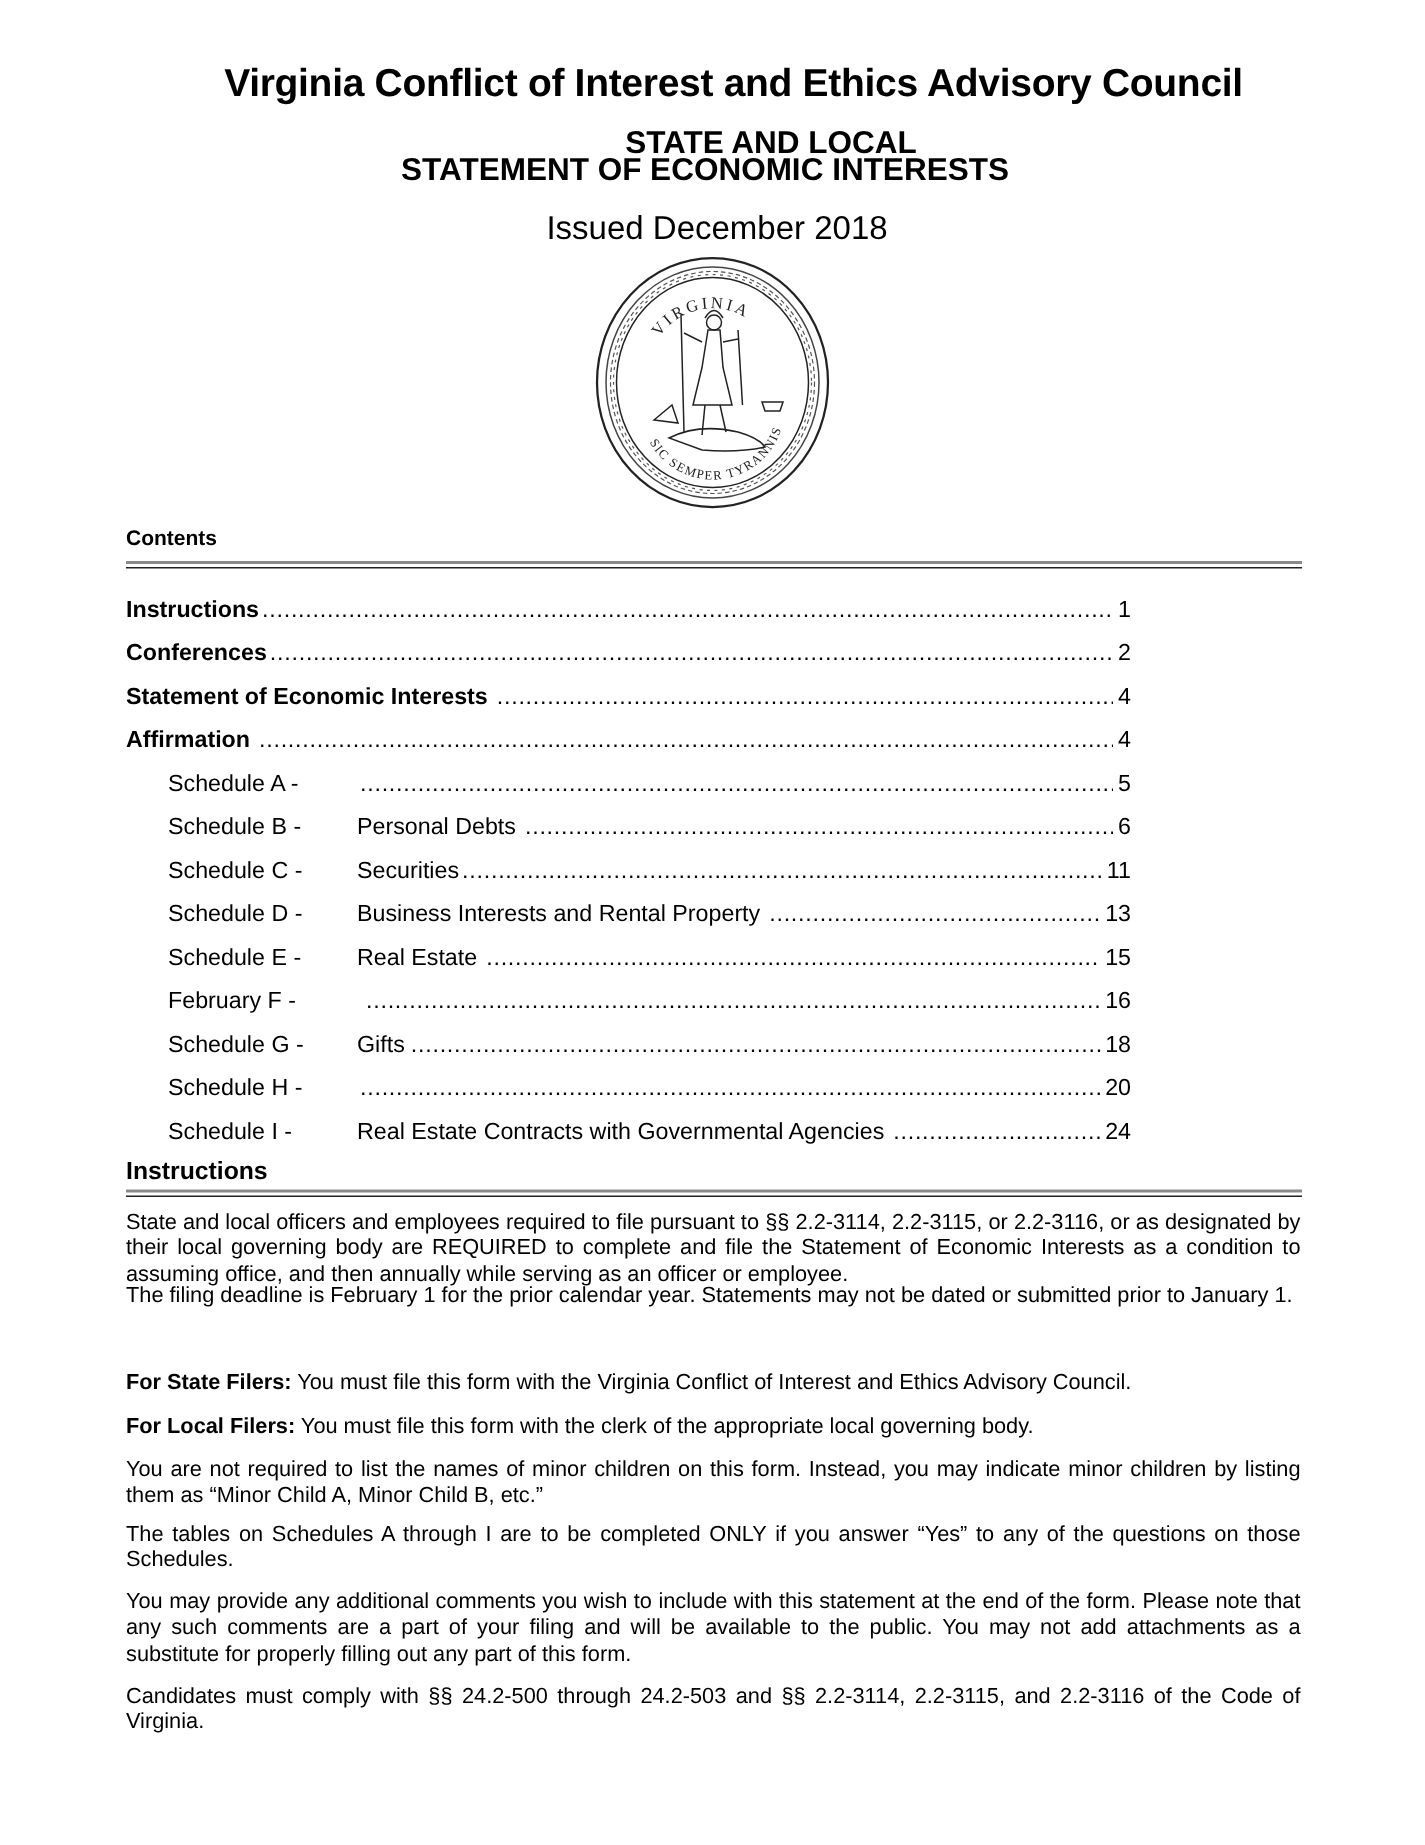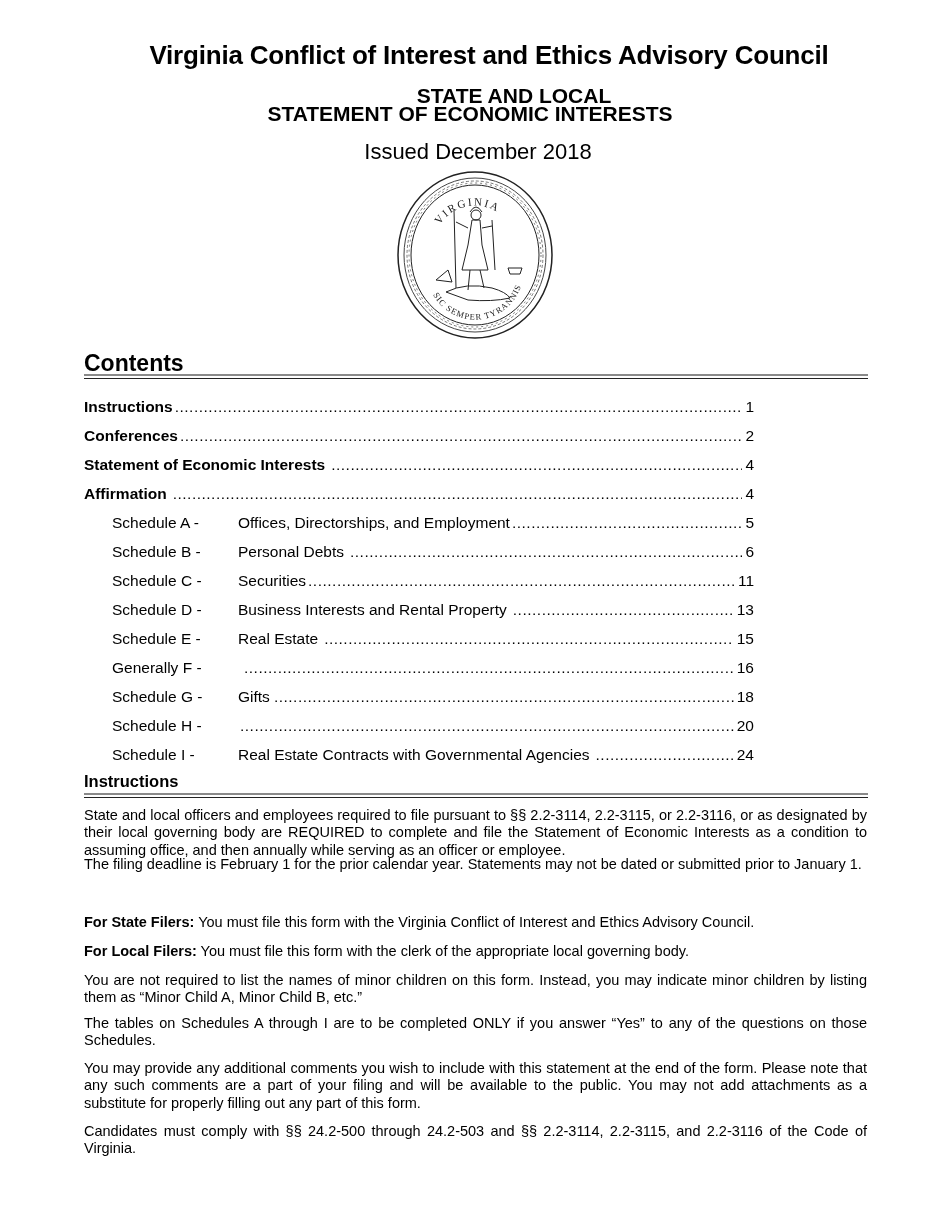--- a/index.html
+++ b/index.html
@@ -19,21 +19,21 @@
     .title-sub.l1 { top: 83px; padding-left: 44px; }
     .title-sub.l2 { top: 101px; }
     .issued {
       position: absolute; left: 0; width: 956px; top: 137px; text-align: center;
       font-size: 22px; line-height: 30px;
     }
     .seal {
       position: absolute; left: 396px; top: 170px; width: 158px; height: 170px;
     }
     .section-head {
-      position: absolute; left: 84px; width: 784px; font-weight: bold; font-size: 23px;
+      position: absolute; left: 84px; width: 784px; font-weight: bold; font-size: 14px;
     }
     .section-head.contents { top: 350px; }
     .section-head.instructions { top: 772px; font-size: 16.5px; }
     .rule {
       position: absolute; left: 84px; width: 784px; height: 5px;
       border-top: 2px solid #8a8a8a; border-bottom: 1.5px solid #222;
       box-sizing: border-box;
     }
     .rule.r1 { top: 374px; }
     .rule.r2 { top: 793px; }
@@ -129,21 +129,20 @@
     <span class="pg">4</span>
   </div>
   <div class="toc-row" style="top:485px">
     <span class="lbl">Affirmation</span>
     <span class="dots" style="margin-left:6px"></span>
     <span class="pg">4</span>
   </div>
 
   <div class="toc-row sub" style="top:514px">
     <span class="sched">Schedule A -</span>
-    <span>Offices, Directorships, and Employment</span>
     <span class="dots"></span>
     <span class="pg">5</span>
   </div>
   <div class="toc-row sub" style="top:543px">
     <span class="sched">Schedule B -</span>
     <span>Personal Debts</span>
     <span class="dots" style="margin-left:6px"></span>
     <span class="pg">6</span>
   </div>
   <div class="toc-row sub" style="top:572px">
@@ -158,21 +157,21 @@
     <span class="dots" style="margin-left:6px"></span>
     <span class="pg">13</span>
   </div>
   <div class="toc-row sub" style="top:630px">
     <span class="sched">Schedule E -</span>
     <span>Real Estate</span>
     <span class="dots" style="margin-left:6px"></span>
     <span class="pg">15</span>
   </div>
   <div class="toc-row sub" style="top:659px">
-    <span class="sched">Generally F -</span>
+    <span class="sched">February F -</span>
     <span class="dots" style="margin-left:6px"></span>
     <span class="pg">16</span>
   </div>
   <div class="toc-row sub" style="top:688px">
     <span class="sched">Schedule G -</span>
     <span>Gifts</span>
     <span class="dots" style="margin-left:4px"></span>
     <span class="pg">18</span>
   </div>
   <div class="toc-row sub" style="top:717px">

